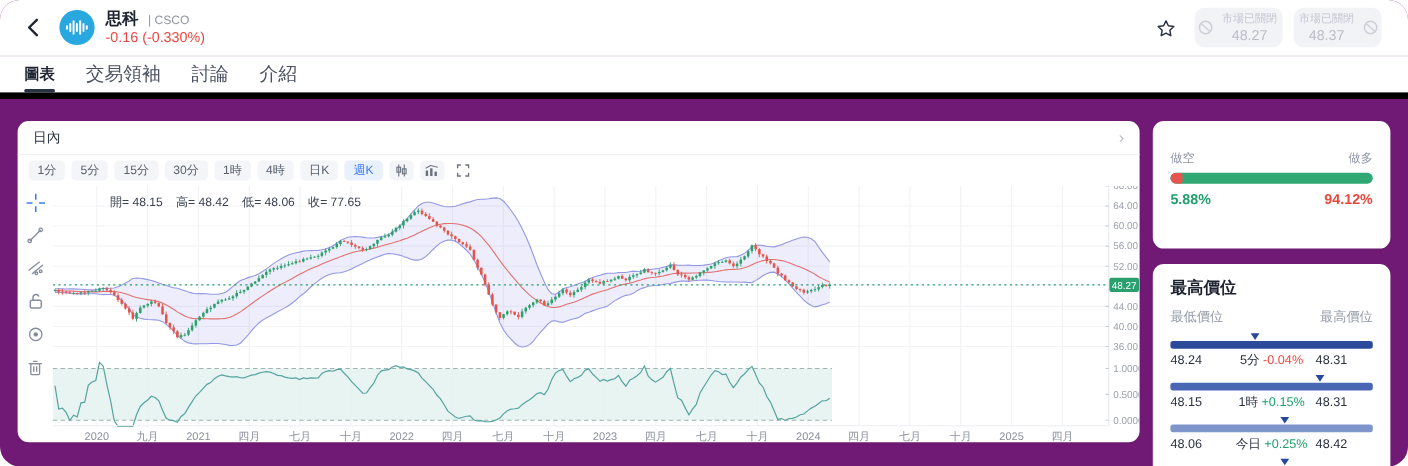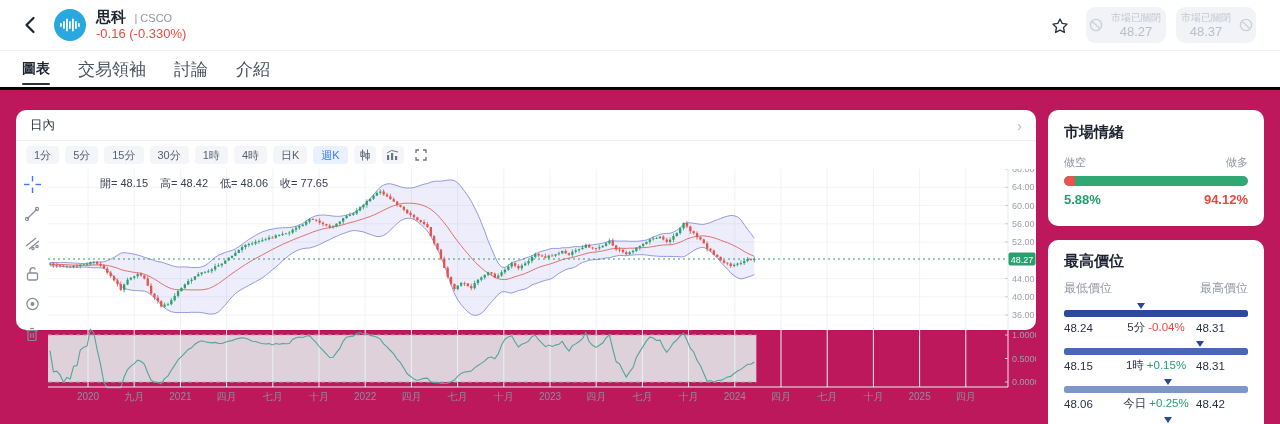--- a/index.html
+++ b/index.html
@@ -1,42 +1,42 @@
 <!DOCTYPE html>
 <html style="--sent-green: #2fa874; --sent-red: #e8544e;"><head>
 <meta charset="utf-8">
 <style>
   html,body{margin:0;padding:0;}
   body{font-family:"Liberation Sans","DejaVu Sans",sans-serif;}
-  .screen{position:relative;width:1280px;height:424px;background:#be185d;overflow:hidden;}
+  .screen{position:relative;width:1280px;height:424px;background:#701a75;overflow:hidden;border-radius:18px;}
   
   .topbar{position:absolute;left:0;top:0;width:1280px;height:50px;background:#fff;}
   .back-btn{position:absolute;left:20px;top:14px;width:22px;height:22px;cursor:pointer;}
   .logo{position:absolute;left:54px;top:9px;width:32px;height:32px;border-radius:50%;background:#29a8e0;display:flex;align-items:center;justify-content:center;}
   .symline{position:absolute;left:96px;top:8px;white-space:nowrap;}
   .sym-name{font-size:15px;font-weight:bold;color:#1e2330;}
   .sym-code{font-size:11px;color:#9096a3;margin-left:4px;}
   .sym-change{position:absolute;left:96px;top:26px;font-size:13px;color:#e9483f;}
   .star-btn{position:absolute;left:1050px;top:16px;width:20px;height:20px;cursor:pointer;}
   .trade-btn{position:absolute;top:7px;width:80px;height:36px;background:#f2f3f7;border-radius:9px;display:flex;align-items:center;cursor:default;}
   .trade-btn .txt{flex:1;text-align:center;}
   .trade-btn .st{font-size:10px;color:#c3c7d1;line-height:12px;}
   .trade-btn .pr{font-size:13px;color:#b9bec9;line-height:15px;}
   .trade-btn.sell{left:1086px;}
   .trade-btn.buy{left:1176px;}
   .noicon{width:16px;height:16px;flex:0 0 16px;margin:0 2px;}
   .topbar-divider{position:absolute;left:0;top:50px;width:1280px;height:1px;background:#eef0f3;}
   
-  .tabsbar{position:absolute;left:0;top:51px;width:1280px;height:39px;background:#fff;border-bottom:3px solid #000000;display:flex;align-items:center;padding-left:22px;box-sizing:border-box;gap:28px;}
+  .tabsbar{position:absolute;left:0;top:51px;width:1280px;height:39px;background:#fff;border-bottom:6px solid #000000;display:flex;align-items:center;padding-left:22px;box-sizing:border-box;gap:28px;}
   .tab{font-size:17px;color:#4a5160;cursor:pointer;position:relative;padding:10px 0;}
   .tab.active{font-size:14px;font-weight:bold;color:#1e2330;}
   .tab.active::after{content:"";position:absolute;left:0;right:0;bottom:3px;height:2.5px;background:#2a3140;border-radius:2px;}
   
   .card{position:absolute;background:#fff;border-radius:10px;box-shadow:0 1px 2px rgba(20,30,60,.05);}
-  .chart-card{left:16px;top:110px;width:1020px;height:220px;}
+  .chart-card{left:16px;top:110px;width:1020px;height:292px;}
   .range-row{height:30px;border-bottom:1px solid #f0f1f4;display:flex;align-items:center;padding:0 14px;}
   .range-label{font-size:12.5px;color:#2a3140;flex:1;}
   .range-chevron{font-size:15px;color:#b6bac4;cursor:pointer;}
   .intervals-row{height:28px;display:flex;align-items:center;gap:6px;padding:0 10px;}
   .int-btn{font-size:11px;color:#575f6e;background:#f4f5f8;border-radius:4px;padding:3px 8px;cursor:pointer;line-height:12px;}
   .int-btn.active{color:#3d7bf5;background:#eaf1fe;}
   .icon-btn{width:22px;height:18px;background:#f4f5f8;border-radius:4px;display:flex;align-items:center;justify-content:center;cursor:pointer;}
   .icon-btn.flat{background:transparent;}
   .chart-region{position:relative;height:240px;}
   .draw-toolbar{position:absolute;left:0;top:6px;width:32px;display:flex;flex-direction:column;align-items:center;gap:12px;}
@@ -745,21 +745,20 @@
           <text x="733" y="231" font-size="10" fill="#8a8f9c" text-anchor="middle">四月</text>
           <text x="779.2" y="231" font-size="10" fill="#8a8f9c" text-anchor="middle">七月</text>
           <text x="825.4000000000001" y="231" font-size="10" fill="#8a8f9c" text-anchor="middle">十月</text>
           <text x="871.6" y="231" font-size="10" fill="#8a8f9c" text-anchor="middle">2025</text>
           <text x="917.8000000000001" y="231" font-size="10" fill="#8a8f9c" text-anchor="middle">四月</text>
         </svg>
     </div>
   </div>
 
   <div class="card sent-card">
-    <div class="card-title">市場情緒</div>
     <div class="sent-labels">
       <span>做空</span>
       <span>做多</span>
     </div>
     <div class="sent-bar">
       <div class="short-seg" id="shortSeg" style="width: 5.88%;"></div>
     </div>
     <div class="sent-pcts">
       <span class="pct-green">5.88%</span>
       <span class="pct-red">94.12%</span>

